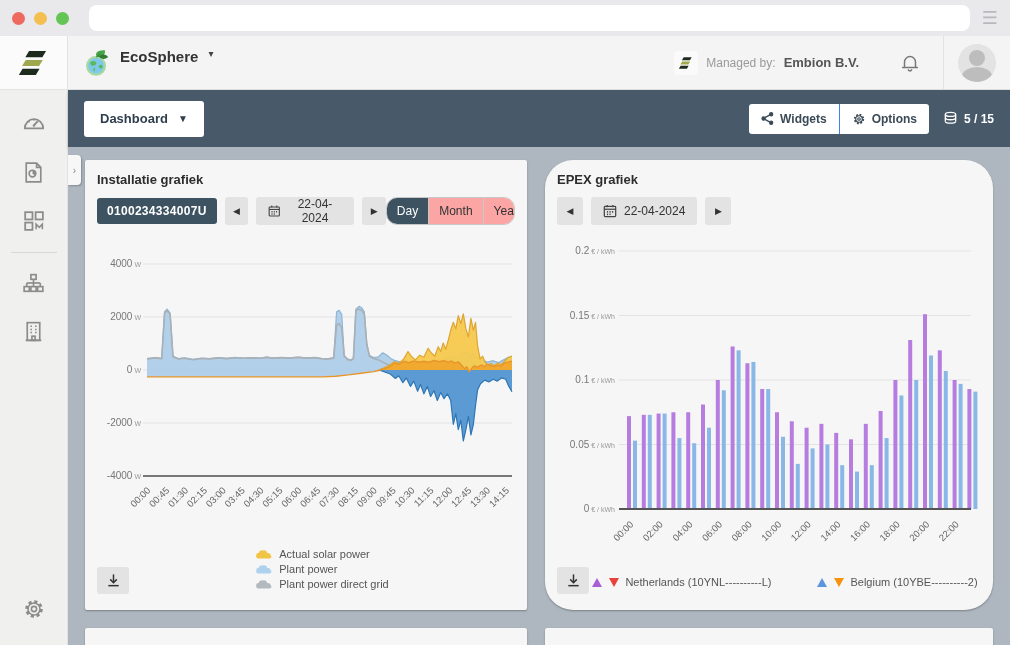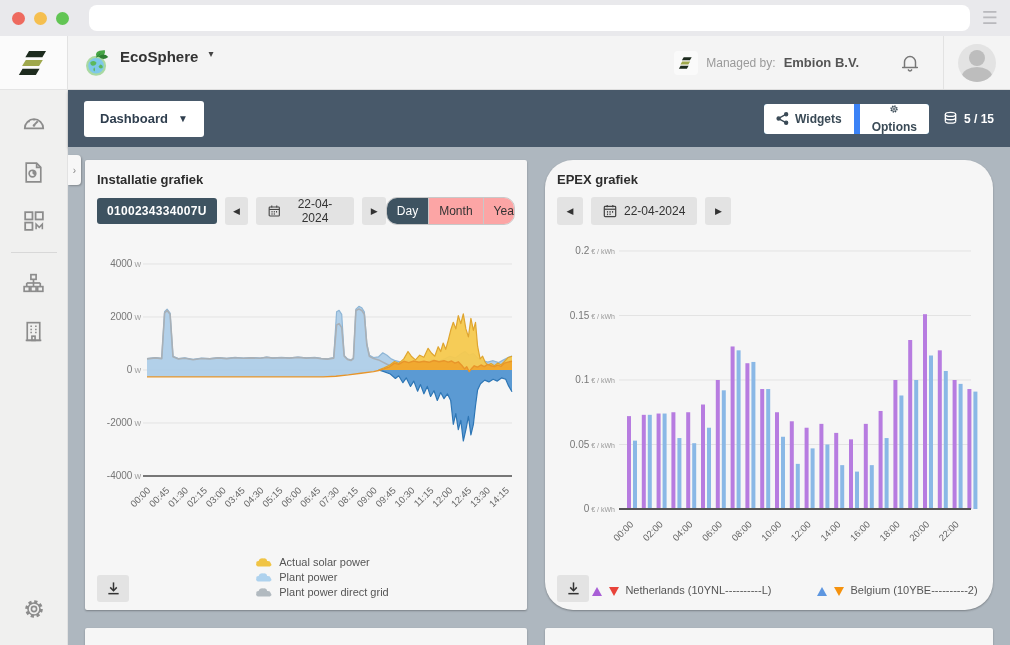--- a/index.html
+++ b/index.html
@@ -43,28 +43,28 @@
   .avatar .head { position:absolute; left:11px; top:6px; width:16px; height:16px; border-radius:50%; background:#bdbdbd; }
   .avatar .body { position:absolute; left:4px; top:23px; width:30px; height:18px; border-radius:50% 50% 0 0; background:#bdbdbd; }
 
   
   .dashbar { height:57px; background:#48596a; display:flex; align-items:center; padding:0 16px; flex:0 0 auto; box-shadow:0 2px 3px rgba(0,0,0,.2); }
   .dash-btn { background:#fff; border:none; border-radius:3px; height:36px; padding:0 16px; font-size:13px; font-weight:bold; color:#2f3e4e; display:flex; align-items:center; gap:10px; cursor:pointer; }
   .dash-caret { font-size:10px; }
   .dash-right { margin-left:auto; display:flex; align-items:center; gap:14px; }
   .seg-group { display:flex; background:#0369a1; border-radius:3px; overflow:hidden; }
   .seg-btn { background:#fff; border:none; height:30px; padding:0 12px; font-size:12px; font-weight:bold; color:#3a4a56; display:flex; align-items:center; gap:6px; cursor:pointer; }
-  .seg-btn + .seg-btn { border-left:6px solid #3b82f6;flex-direction:column; }
+  .seg-btn + .seg-btn { border-left:1px solid #3b82f6; }
   .counter { color:#fff; font-size:12px; font-weight:bold; display:flex; align-items:center; gap:6px; }
 
   
   .content { flex:1; background:#aeb7bf; position:relative; overflow:hidden; padding:13px 17px 0 17px; }
   .expander { position:absolute; left:0; top:8px; width:13px; height:30px; background:#f7f7f7; border-radius:0 4px 4px 0; box-shadow:1px 1px 2px rgba(0,0,0,.25); display:flex; align-items:center; justify-content:center; font-size:10px; color:#888; cursor:pointer; }
   .cards-row { display:flex; gap:18px; }
-  .card { background:#f6f6f6; border-radius:2px; box-shadow:0 1px 2px rgba(0,0,0,.3); height:450px; padding:12px 12px 8px; display:flex; flex-direction:column; }
+  .card { background:#f6f6f6; border-radius:2px; box-shadow:0 1px 2px rgba(0,0,0,.3); height:450px; padding:12px 12px 16px; display:flex; flex-direction:column; }
   .card.install { width:442px; }
   .card.epex { width:448px;border-radius:28px; }
   .card-title { font-size:13px; font-weight:bold; color:#2d2d2d; }
   .ctrl-row { display:flex; align-items:center; margin-top:10px; height:28px; }
   .serial-badge { background:#3e5361; color:#fff; font-size:12px; font-weight:bold; padding:6px 10px; border-radius:3px; letter-spacing:.3px; cursor:pointer; }
   .nav-btn { width:26px; height:28px; background:#e3e3e3; border:none; border-radius:3px; color:#333; font-size:9px; cursor:pointer; margin-left:8px; }
   .date-btn { height:28px; background:#e3e3e3; border:none; border-radius:3px; margin-left:8px; padding:0 12px; font-size:12px; color:#333; display:flex; align-items:center; gap:7px; cursor:pointer; }
   .range-group { margin-left:auto; display:flex; border:1px solid #c8c8c8; border-radius:11px; overflow:hidden; }
   .range-btn { height:26px; padding:0 10px; background:#fca5a5; border:none; font-size:12px; color:#333; cursor:pointer; }
   .range-btn + .range-btn { border-left:1px solid #c8c8c8; }
@@ -72,21 +72,21 @@
   .chart-wrap { margin-top:6px; }
   svg text { font-family:"Liberation Sans", sans-serif; }
   .ytick { font-size:10px; fill:#777; }
   .ytick .unit { font-size:7px; fill:#999; }
   .xtick { font-size:9.5px; fill:#666; }
 
   .card-footer { margin-top:auto; display:flex; align-items:flex-end; }
   .dl-btn { width:32px; height:27px; background:#e3e3e3; border:none; border-radius:3px; display:flex; align-items:center; justify-content:center; cursor:pointer; flex:0 0 auto; }
   .legend-cols { flex:1; display:flex; justify-content:center; gap:34px; padding-bottom:4px; }
   .legend-col { display:flex; flex-direction:column; gap:3px; }
-  .legend-item { display:flex; align-items:flex-end; gap:6px; font-size:11px; color:#555; }
+  .legend-item { display:flex; align-items:center; gap:6px; font-size:11px; color:#555; }
   .legend-inline { flex:1; display:flex; justify-content:center; gap:46px; padding-bottom:6px; }
   .tri { width:0; height:0; display:inline-block; }
   .tri-up { border-left:5px solid transparent; border-right:5px solid transparent; border-bottom:9px solid #000; }
   .tri-dn { border-left:5px solid transparent; border-right:5px solid transparent; border-top:9px solid #000; margin-left:1px; }
   .stub-row { display:flex; gap:18px; margin-top:18px; }
   .stub { background:#f6f6f6; border-radius:2px; height:40px; box-shadow:0 1px 2px rgba(0,0,0,.3); }
   .stub.s1 { width:442px; } .stub.s2 { width:448px; }
 </style>
 </head>
 <body>

